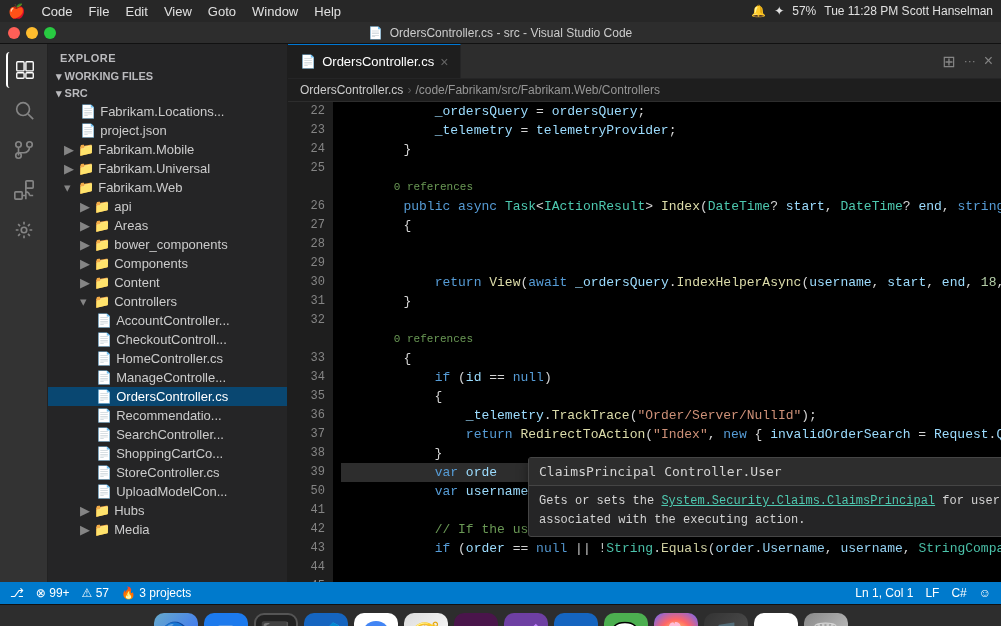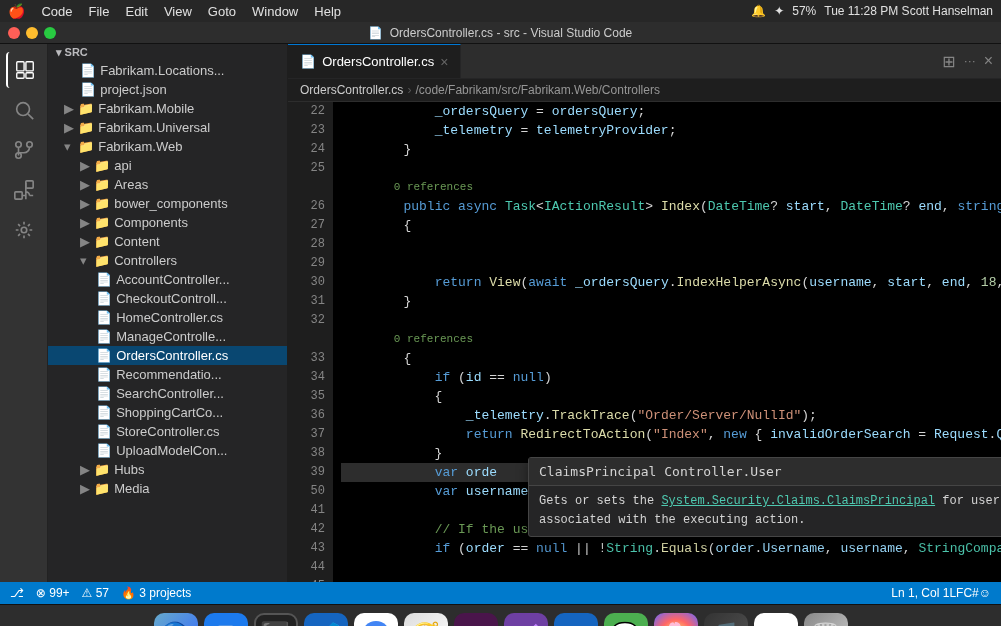--- a/index.html
+++ b/index.html
@@ -198,21 +198,21 @@
     .status-bar {
       background: #007acc;
       height: 22px;
       display: flex;
       align-items: center;
       padding: 0 10px;
       gap: 12px;
       font-size: 12px;
       color: white;
     }
-    .status-right { margin-left: auto; display: flex; align-items: center; }
+    .status-right { margin-left: auto; display: flex; gap: 12px; align-items: center; }
     .status-item { display: flex; align-items: center; gap: 3px; cursor: pointer; }
 
     
     .dock-bar {
       height: 60px;
       background: #2d2d2d;
       display: flex;
       align-items: center;
       justify-content: center;
       gap: 6px;
@@ -317,20 +317,24 @@
     </div>
     <div class="activity-icon" title="Debug">
       <svg width="22" height="22" viewBox="0 0 24 24" fill="none" stroke="currentColor" stroke-width="1.8">
           <circle cx="12" cy="12" r="3"></circle>
           <path d="M12 3v3m0 12v3M3 12h3m12 0h3M5.6 5.6l2.1 2.1m8.6 8.6l2.1 2.1M5.6 18.4l2.1-2.1m8.6-8.6l2.1-2.1"></path>
         </svg>
     </div>
   </div>
 
   <div class="sidebar">
+    <div class="sidebar-section-title">EXPLORE</div>
+    <div class="tree-item" style="padding-left:8px; font-size:11px; font-weight:600; color:#bbbbbe; text-transform:uppercase;">
+      <span>▾ WORKING FILES</span>
+    </div>
     <div class="tree-item" style="padding-left:8px; font-size:11px; font-weight:600; color:#bbbbbe; text-transform:uppercase;">
       <span>▾ SRC</span>
     </div>
 
     <div class="tree-item" style="padding-left:32px;">
         <span style="margin-right:4px;">📄</span>
         <span>Fabrikam.Locations...</span>
       </div>
     <div class="tree-item" style="padding-left:32px;">
         <span style="margin-right:4px;">📄</span>

